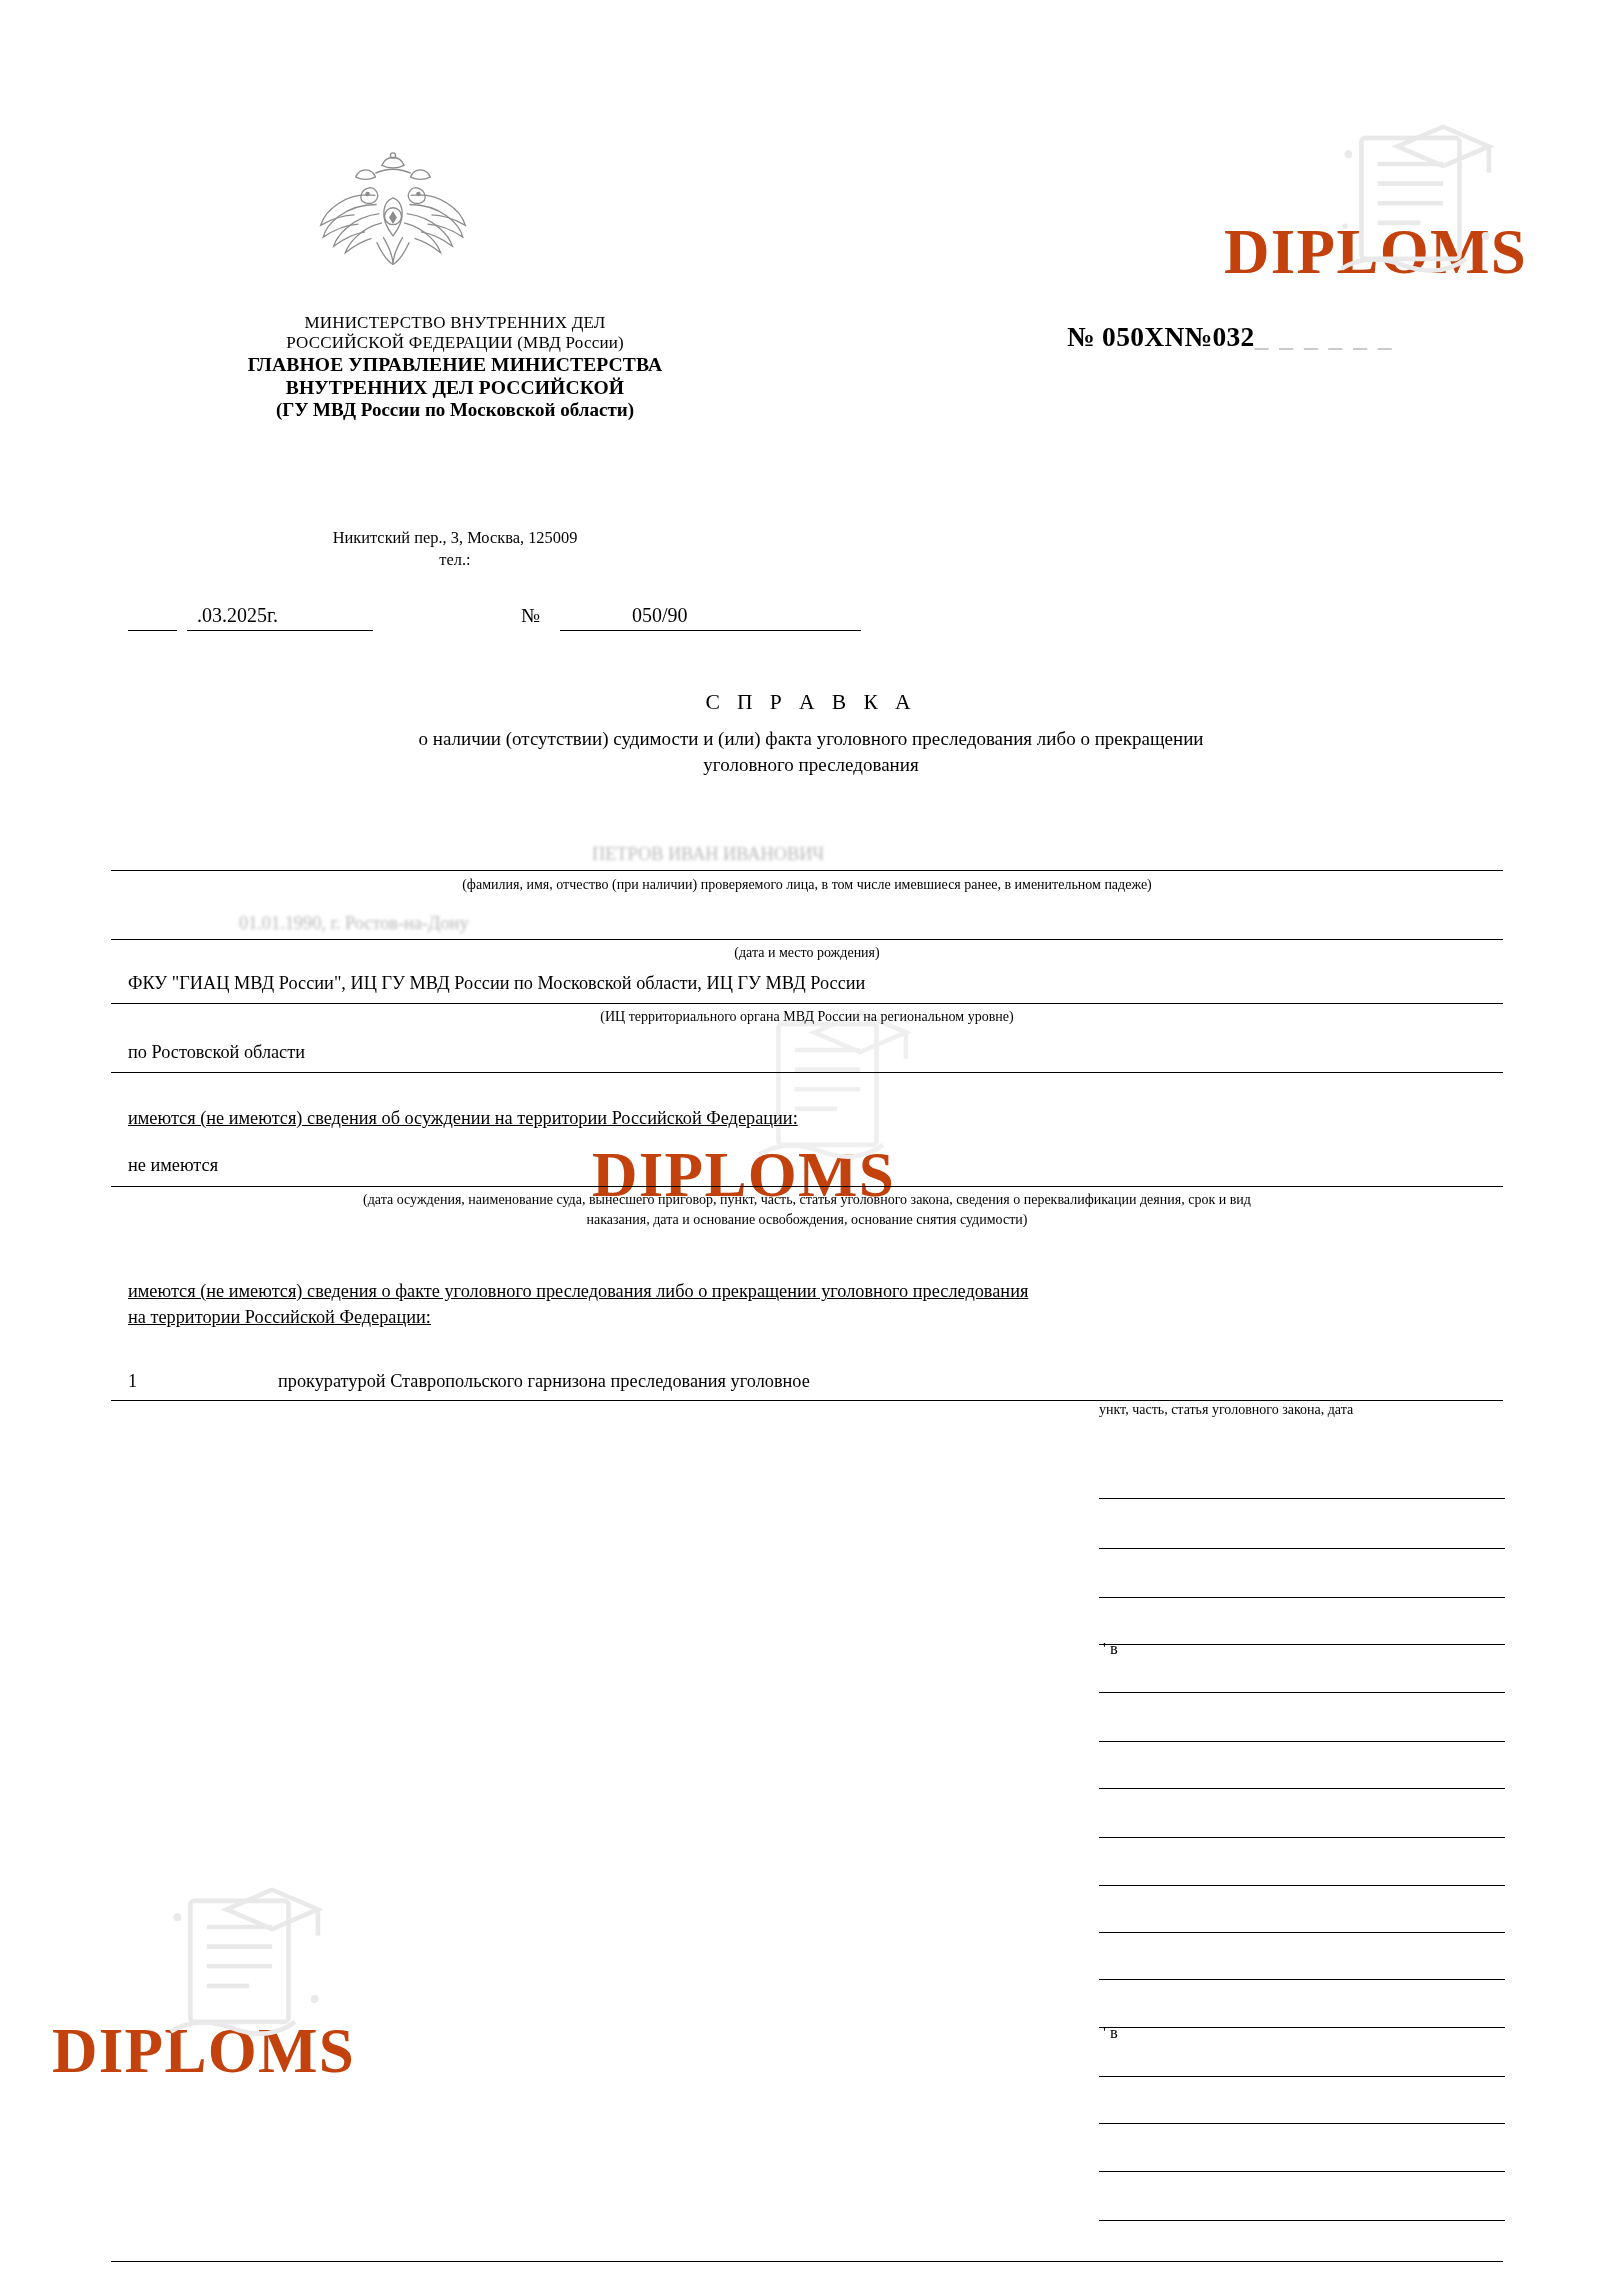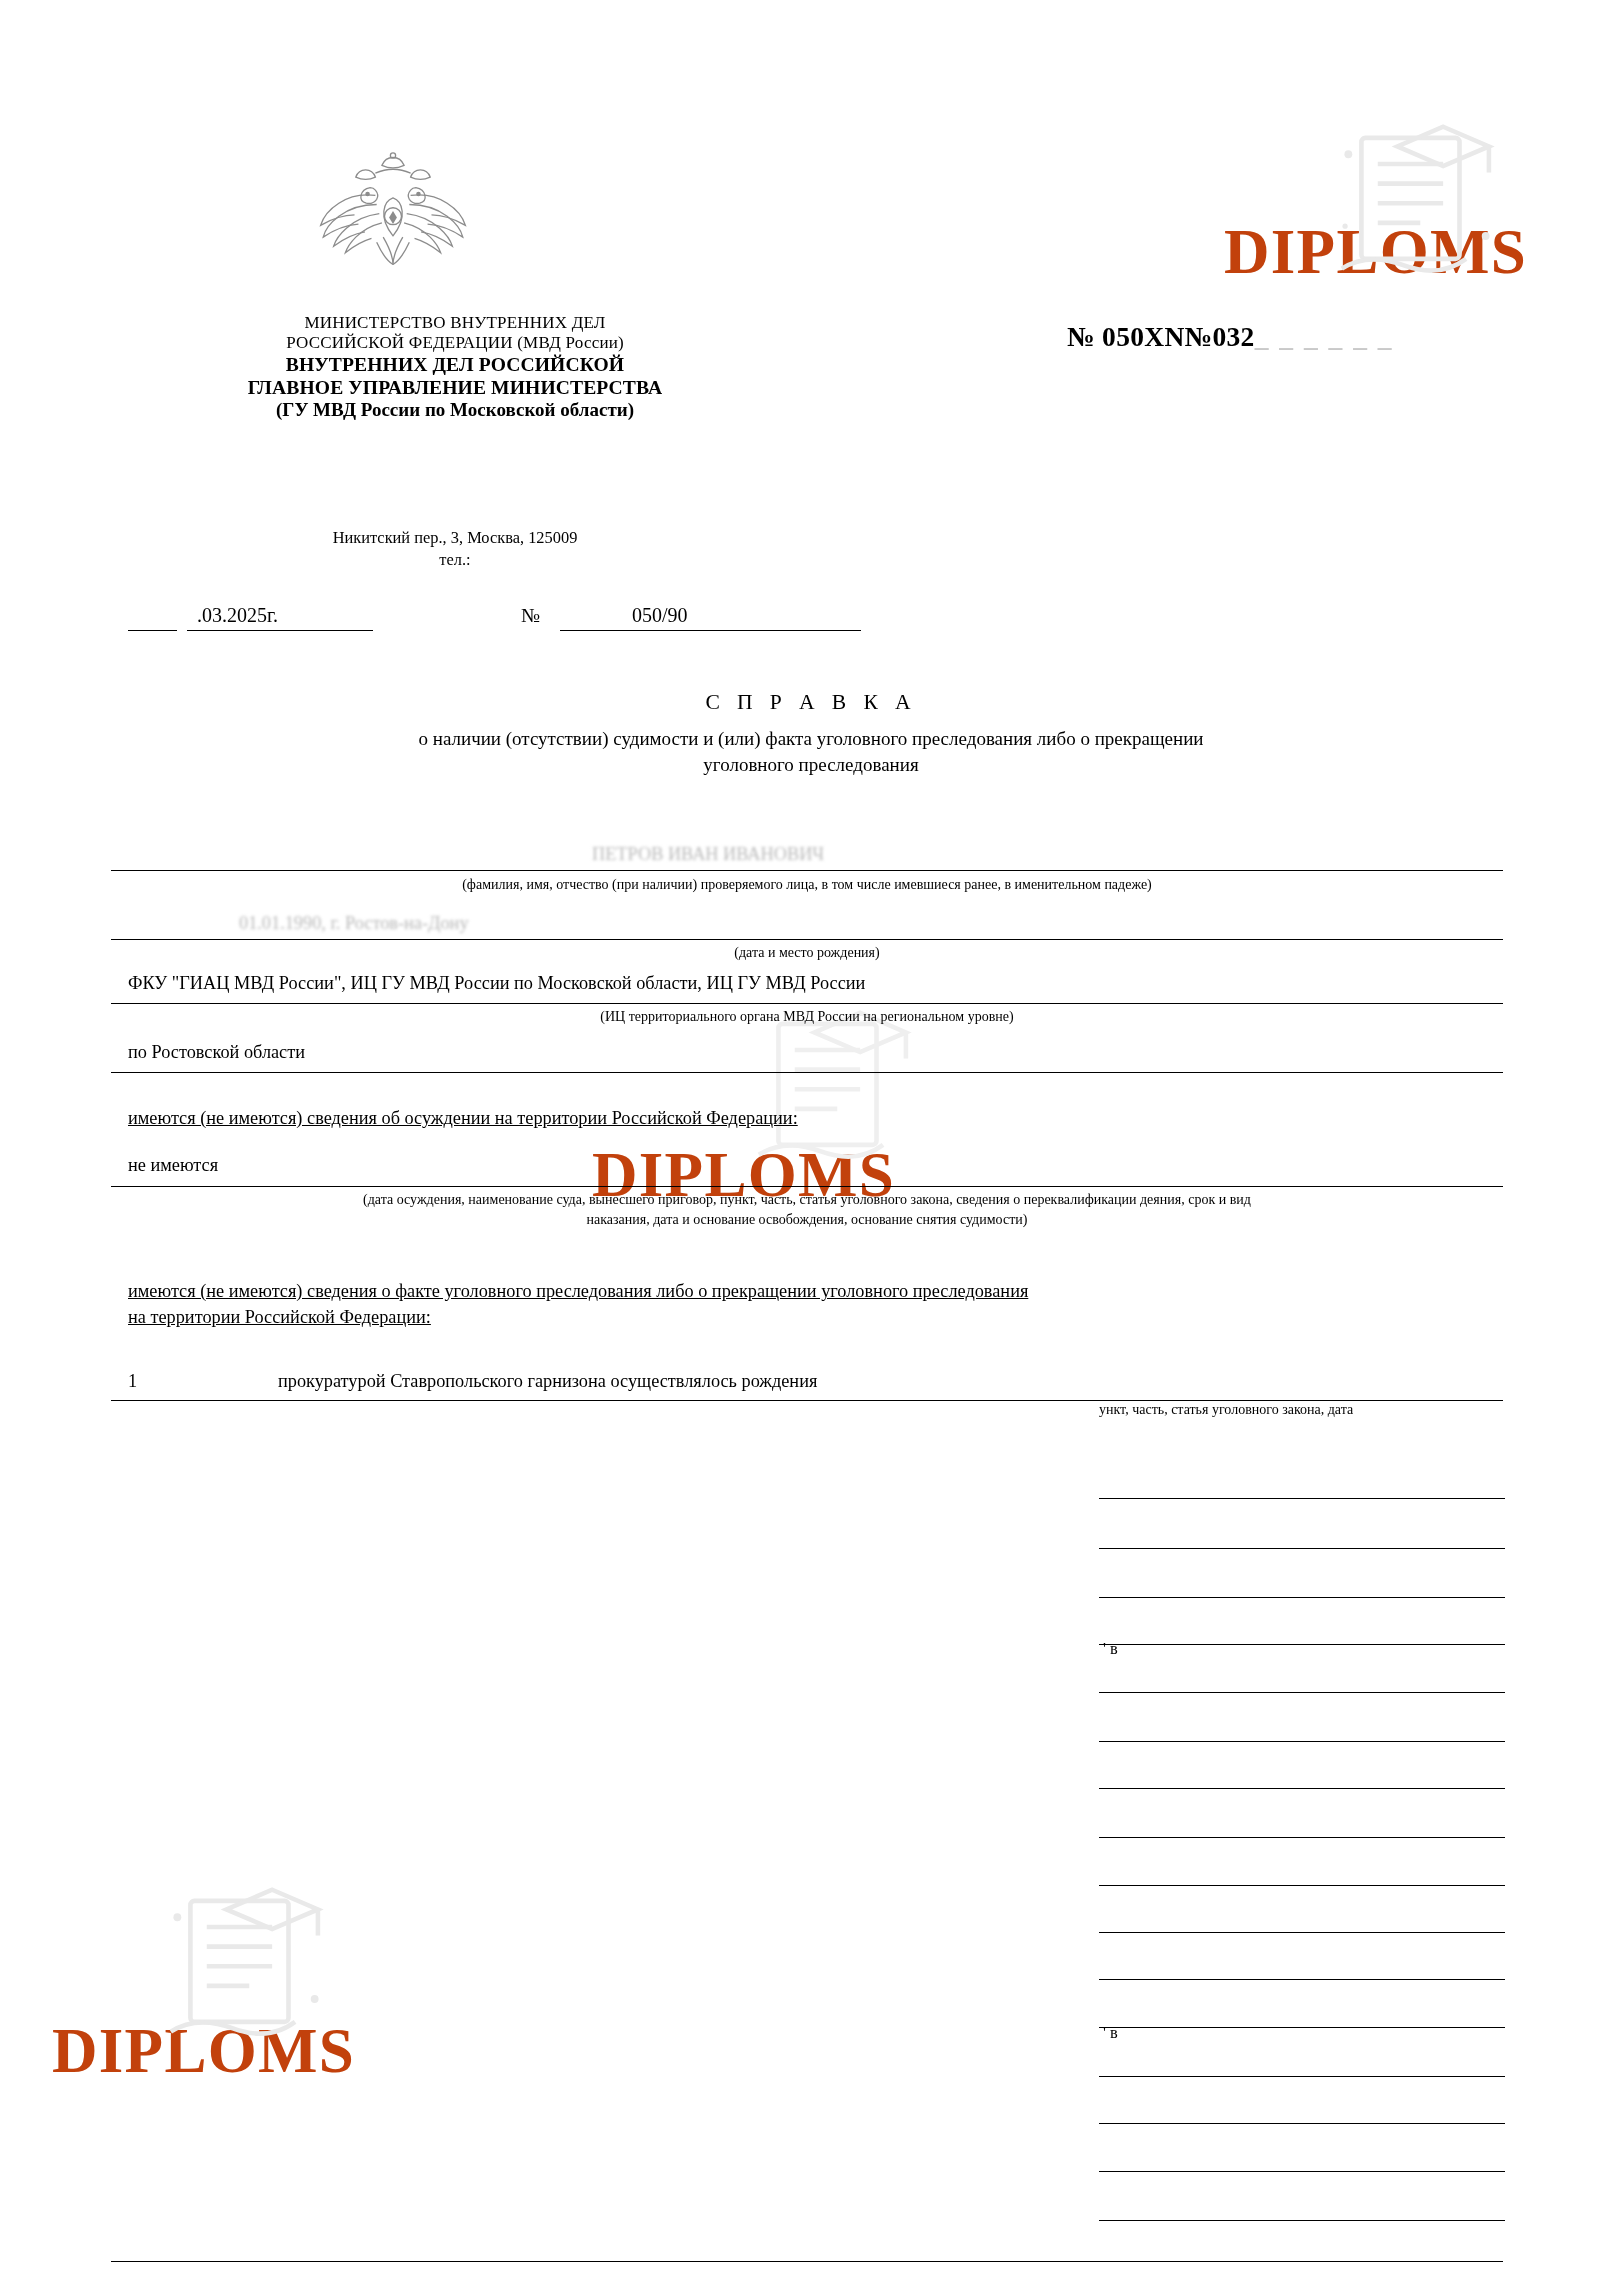--- a/index.html
+++ b/index.html
@@ -281,22 +281,22 @@
       <path d="M130 132 q15 26 15 42 q0 -16 15 -42"></path>
       <path d="M120 140 q12 26 25 34"></path>
       <path d="M170 140 q-12 26 -25 34"></path>
     </g>
   </svg>
 </div>
 
 <div class="header-block">
   <div class="header-line-small">МИНИСТЕРСТВО ВНУТРЕННИХ ДЕЛ</div>
   <div class="header-line-small">РОССИЙСКОЙ ФЕДЕРАЦИИ (МВД России)</div>
+  <div class="header-line-bold">ГЛАВНОЕ УПРАВЛЕНИЕ МИНИСТЕРСТВА</div>
   <div class="header-line-bold">ВНУТРЕННИХ ДЕЛ РОССИЙСКОЙ</div>
-  <div class="header-line-bold">ГЛАВНОЕ УПРАВЛЕНИЕ МИНИСТЕРСТВА</div>
   <div class="header-line-bold2">(ГУ МВД России по Московской области)</div>
 </div>
 
 <div class="address">
   <div>Никитский пер., 3, Москва, 125009</div>
   <div>тел.:</div>
 </div>
 
 <div class="doc-number">
   <span>№ 050ХN№032</span><span class="faded">_ _ _ _ _ _</span>
@@ -335,21 +335,21 @@
 <div class="body-text" style="left:128px; top:1106px; width:1368px;">имеются (не имеются) сведения об осуждении на территории Российской Федерации:</div>
 <div class="field-value" style="left:128px; top:1155px;text-align:right;">не имеются</div>
 <div class="field-line" style="left:111px; top:1186px; width:1392px;"></div>
 <div class="field-caption" style="left:111px; top:1191px; width:1392px;">(дата осуждения, наименование суда, вынесшего приговор, пункт, часть, статья уголовного закона, сведения о переквалификации деяния, срок и вид</div>
 <div class="field-caption" style="left:111px; top:1211px; width:1392px;">наказания, дата и основание освобождения, основание снятия судимости)</div>
 
 <div class="body-text" style="left:128px; top:1279px; width:1381px;">имеются (не имеются) сведения о факте уголовного преследования либо о прекращении уголовного преследования</div>
 <div class="body-text" style="left:128px; top:1305px; width:1381px;">на территории Российской Федерации:</div>
 
 <div class="field-value" style="left:128px; top:1371px;">1</div>
-<div class="field-value" style="left:278px; top:1371px;">прокуратурой Ставропольского гарнизона осуществлялось рождения</div>
+<div class="field-value" style="left:278px; top:1371px;">прокуратурой Ставропольского гарнизона преследования уголовное</div>
 <div class="field-line" style="left:111px; top:1400px; width:1392px;"></div>
 <div class="field-caption" style="left:1099px; top:1401px; width:406px; text-align:left;">ункт, часть, статья уголовного закона, дата</div>
 
 <div class="rule-short" style="top:1498px;"></div>
 <div class="rule-short" style="top:1548px;"></div>
 <div class="rule-short" style="top:1597px;"></div>
 <div class="rule-short" style="top:1644px;"></div>
 
 <div class="field-value" style="left:1103px; top:1639px; font-size:16.4px;">' в</div>
 <div class="rule-short" style="top:1692px;"></div>

